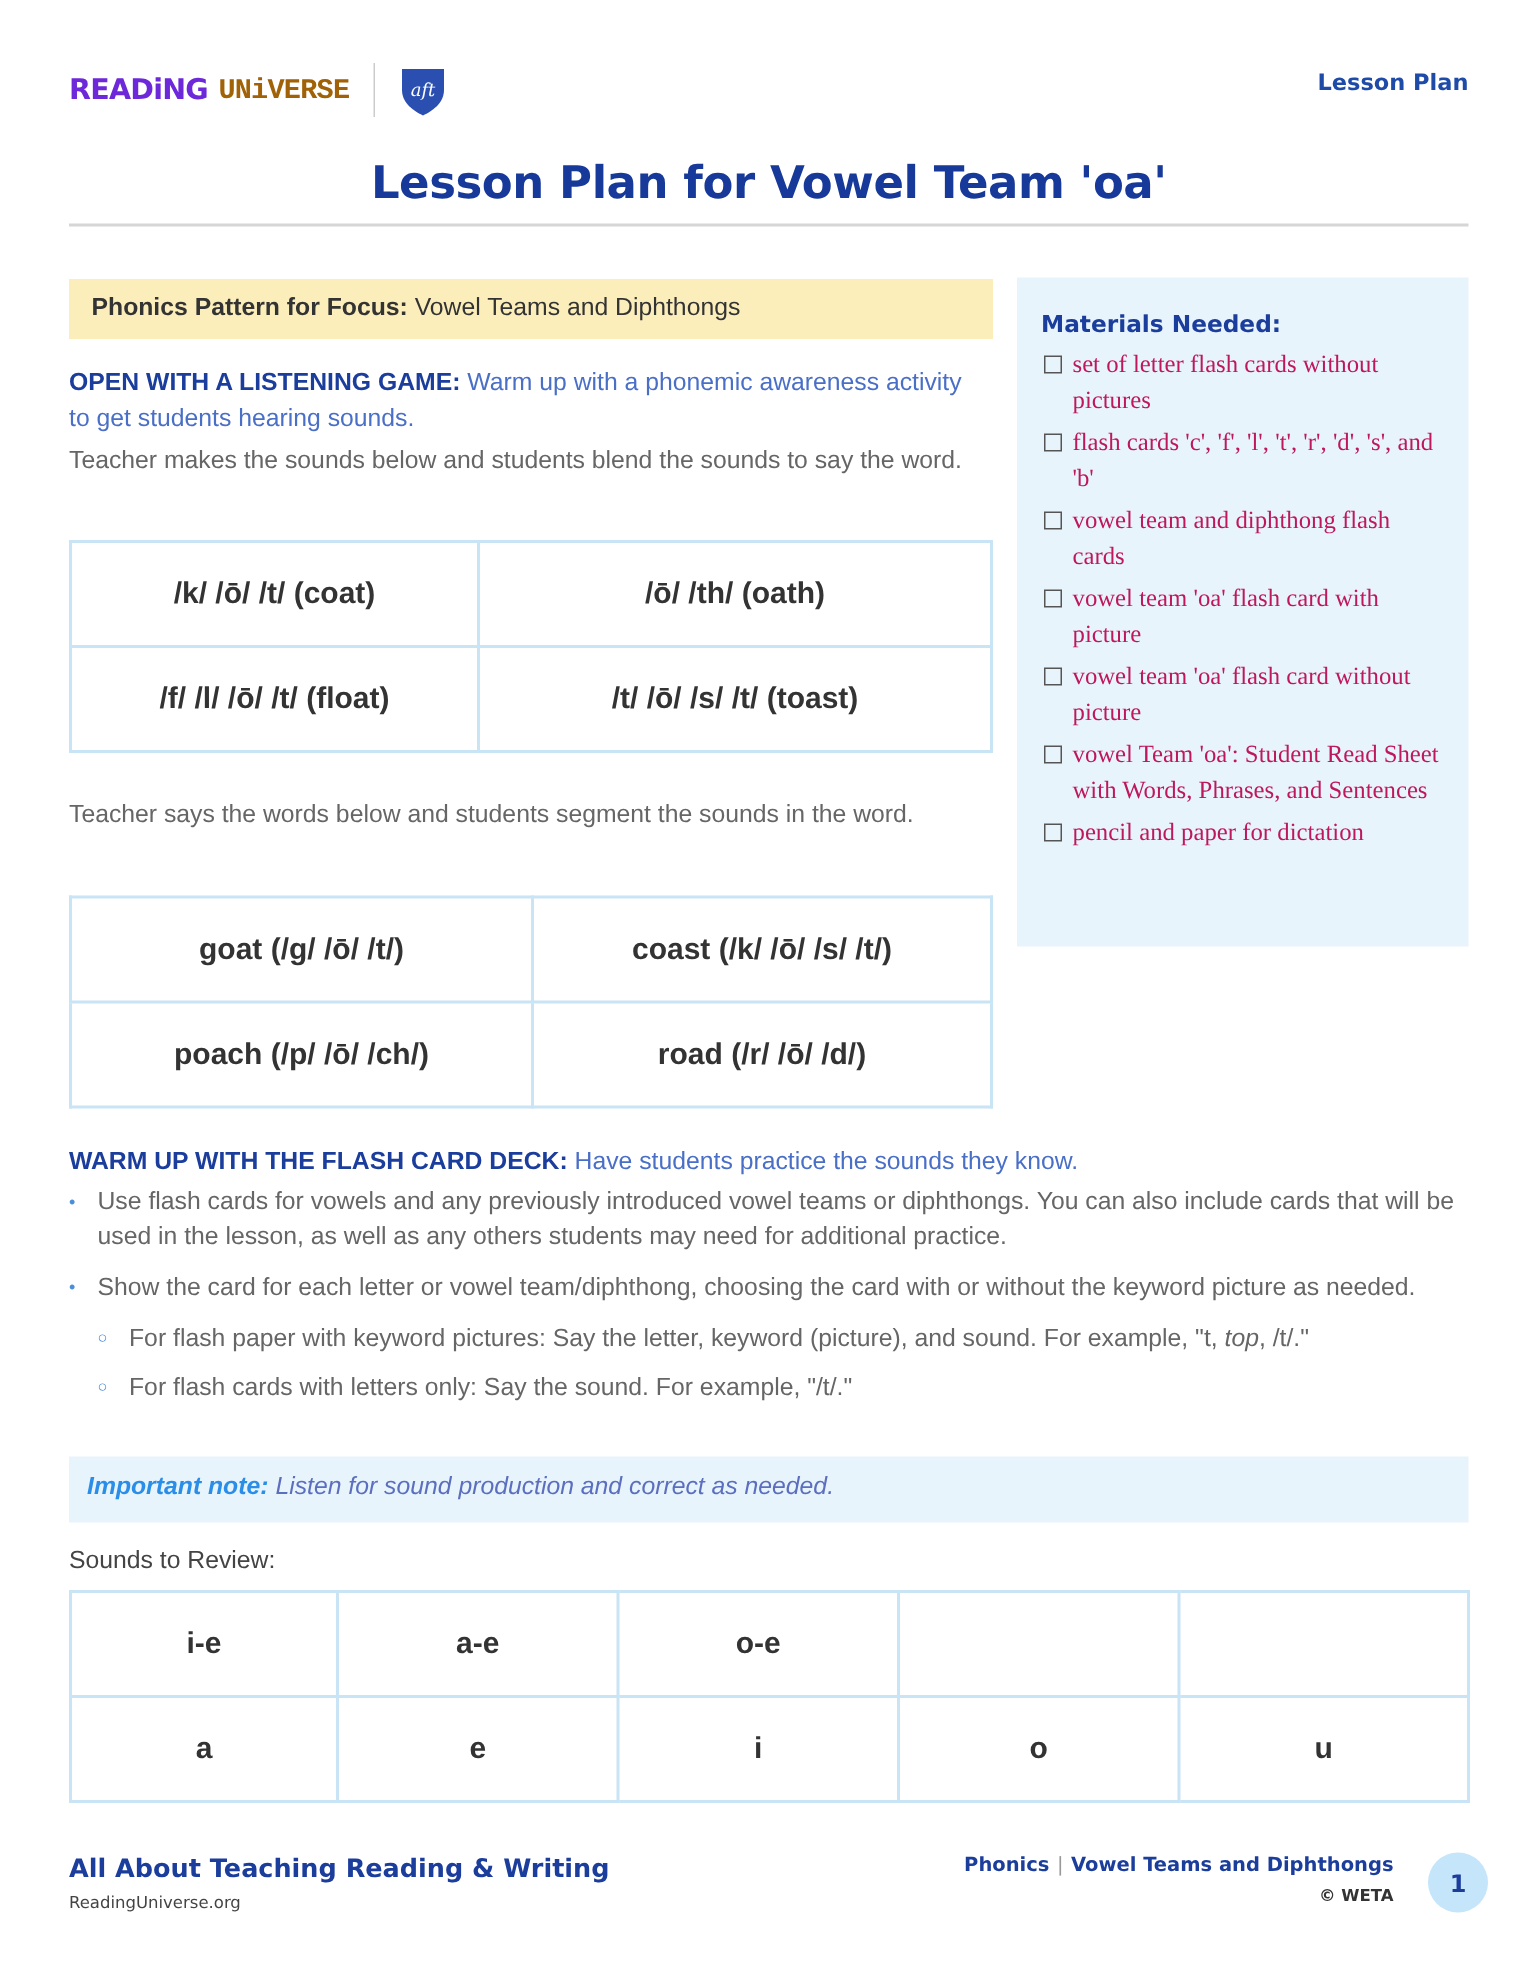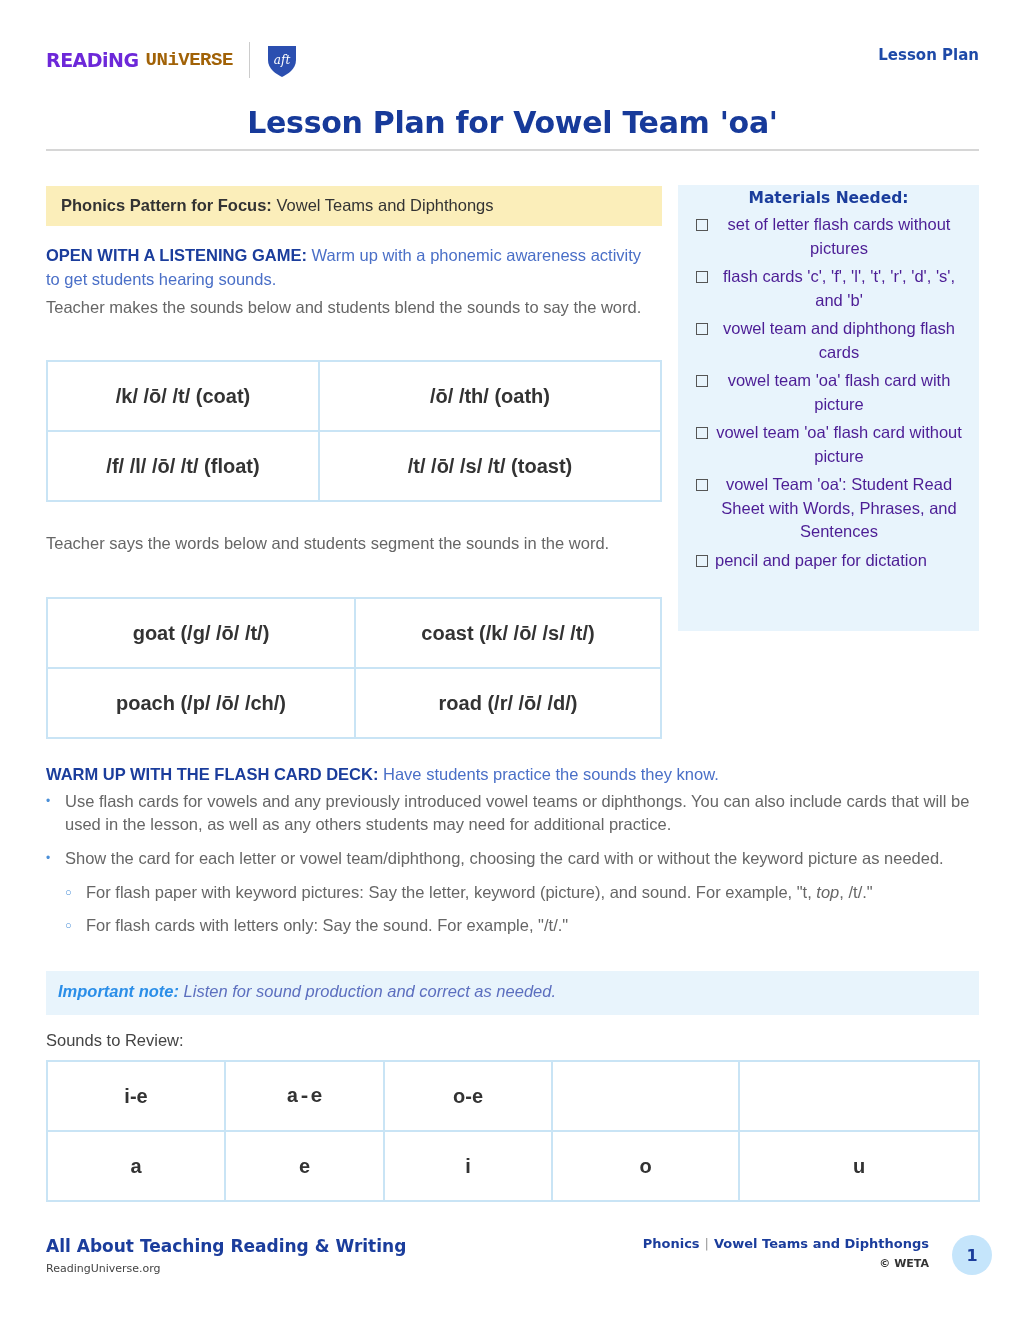--- a/index.html
+++ b/index.html
@@ -21,23 +21,23 @@
   .focus-box b { font-weight: bold; color: #333; }
 
   .sec-text { position: absolute; left: 46px; width: 600px; font-size: 16.5px; line-height: 24px; }
   .heading { color: #1b3d9c; font-weight: bold; }
   .heading-sub { color: #4a6fc7; }
   .gray { color: #666; }
 
   table.grid { position: absolute; border-collapse: collapse; }
   table.grid td { border: 2px solid #c9e4f5; text-align: center; font-weight: bold; color: #333; font-size: 20px; }
 
-  .materials { position: absolute; left: 678px; top: 185px; width: 301px; height: 446px; background: #e8f4fc; padding: 4px 16px; text-align: center; }
+  .materials { position: absolute; left: 678px; top: 185px; width: 301px; height: 446px; background: #e8f4fc; padding: 22px 16px; }
   .materials h3 { font-family: "DejaVu Sans", sans-serif; font-size: 15.5px; color: #1b3d9c; font-weight: bold; margin-bottom: 6px; }
-  .mat-item { display: flex; font-size: 16.5px; line-height: 23.5px; color: #4c1d95; margin-bottom: 5px; }
+  .mat-item { display: flex; font-size: 16.5px; line-height: 23.5px; color: #be185d; margin-bottom: 5px; font-family: Liberation Serif, serif; }
   .checkbox { flex: none; width: 12px; height: 12px; border: 1.3px solid #555; margin: 6px 7px 0 2px; }
 
   .bullets { position: absolute; left: 46px; top: 790px; width: 930px; font-size: 16.5px; line-height: 23px; color: #666; }
   .bullet { display: flex; margin-bottom: 11px; }
   .dot { flex: none; width: 19px; color: #4a8fd8; font-size: 12px; }
   .sub { display: flex; margin-left: 19px; margin-bottom: 10px; }
   .ring { flex: none; width: 21px; color: #4a8fd8; font-size: 11px; }
 
   .note { position: absolute; left: 46px; top: 971px; width: 933px; height: 44px; background: #e8f4fc; padding: 11px 12px; font-style: italic; font-size: 16.5px; }
   .note b { color: #2a8ee8; font-weight: bold; }
@@ -172,22 +172,22 @@
   <b>Important note:</b>
   <span class="note-text">Listen for sound production and correct as needed.</span>
 </div>
 
 <div class="sounds-label">Sounds to Review:</div>
 
 <table class="grid" style="left:46px; top:1060px; width:934px;">
   <tbody>
       <tr style="height:70px;">
     <td style="width:178px;border-radius:32px;">i-e</td>
-    <td style="width:159px;font-family:Liberation Mono, monospace;">a-e</td>
-    <td style="width:168px;">o-e</td>
+    <td style="width:187px;">a-e</td>
+    <td style="width:187px;">o-e</td>
     <td style="width:187px;"></td>
     <td></td>
   </tr>
   <tr style="height:70px;">
     <td>a</td>
     <td>e</td>
     <td>i</td>
     <td>o</td>
     <td>u</td>
   </tr>

